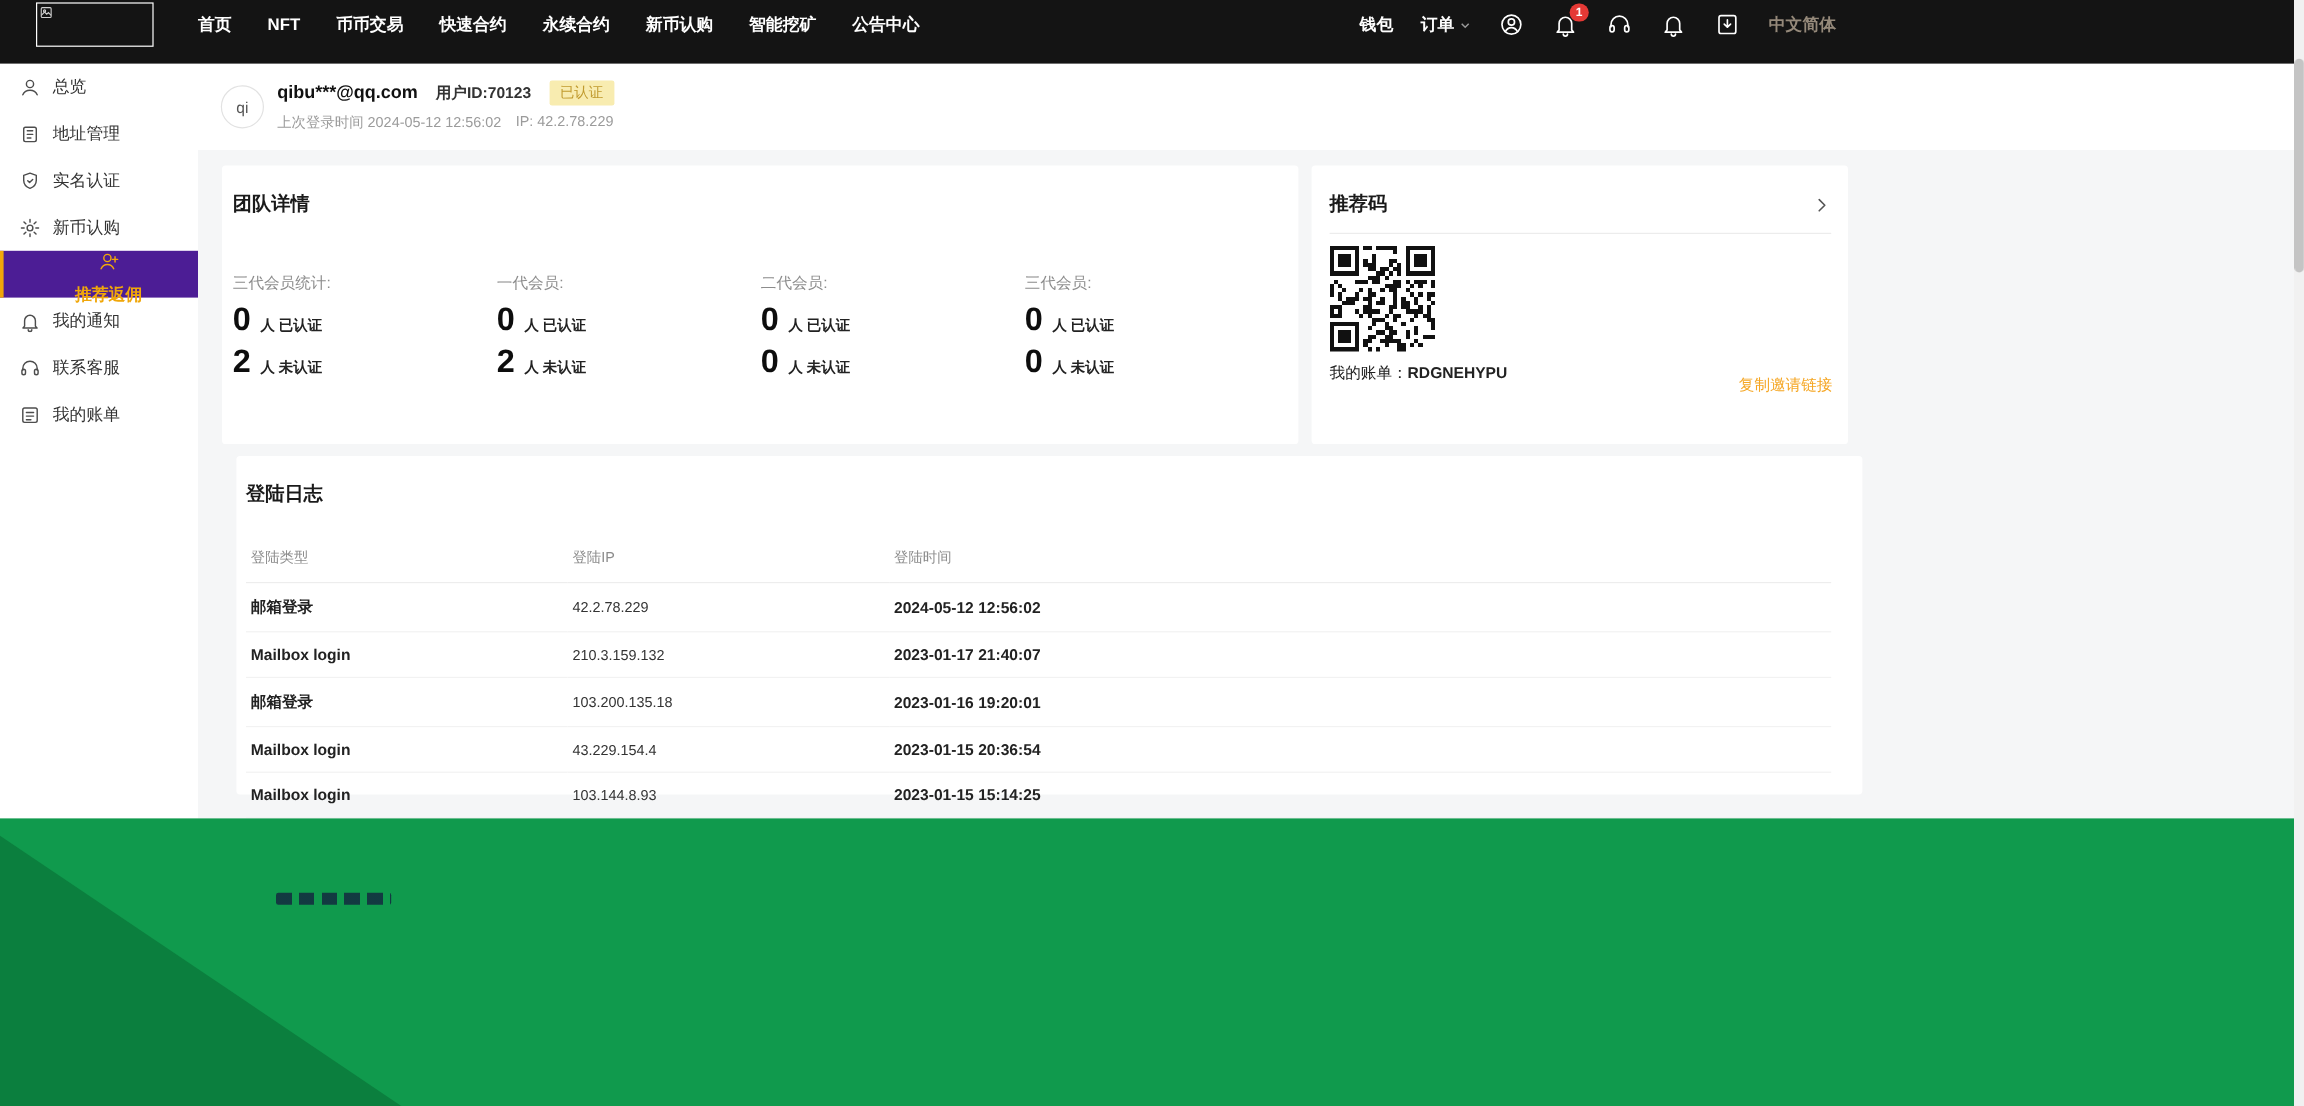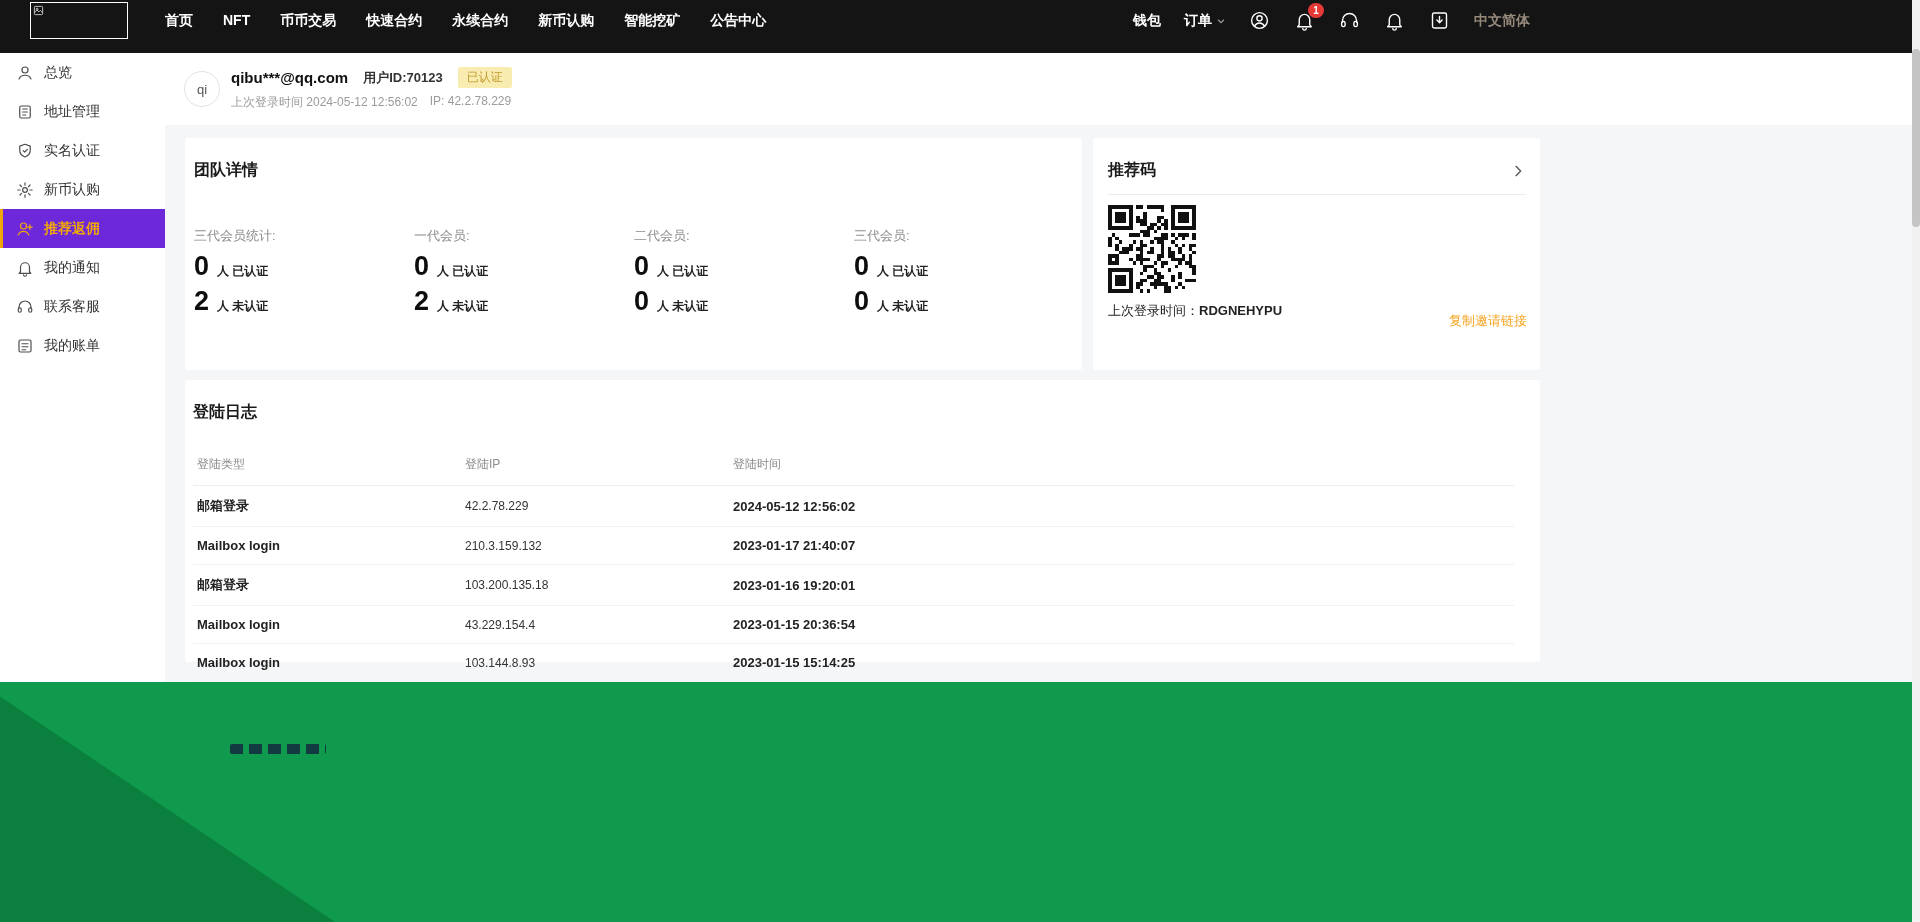--- a/index.html
+++ b/index.html
@@ -22,21 +22,21 @@
            font-size:10px; font-weight:700; border-radius:8px; min-width:16px; height:15px;
            line-height:15px; text-align:center; padding:0 3px; }
   .language { font-size:14px; font-weight:700; color:#95897a; cursor:pointer; }
 
   
   .layout { display:flex; height:629px; }
   .sidebar { width:165px; background:#fff; flex:none; }
   .side-item { height:39px; display:flex; align-items:center; gap:10px; padding-left:13px;
                font-size:14px; color:#333; cursor:pointer; border-left:3px solid transparent; }
   .side-item svg { width:18px; height:18px; color:#4d4d4d; flex:none; }
-  .side-item.active { background:#6d28d9; border-left-color:#f0a70a; color:#f0a70a; font-weight:600; }
+  .side-item.active { background:#4c1d95; border-left-color:#f0a70a; color:#f0a70a; font-weight:600;flex-direction:column; }
   .side-item.active svg { color:#f0a70a; }
 
   .main { flex:1; background:#f5f6f7; overflow:hidden; }
 
   
   .user-bar { height:72px; background:#fff; display:flex; align-items:center; padding-left:19px; }
   .avatar { width:36px; height:36px; border-radius:50%; border:1px solid #e2e2e2;
             display:flex; align-items:center; justify-content:center; font-size:13px; color:#555; flex:none; }
   .user-info { margin-left:11px; }
   .user-line1 { display:flex; align-items:center; gap:15px; }
@@ -60,21 +60,21 @@
   .referral-card { width:447px; height:232px; padding:22px 14px 0 15px; position:relative; }
   .ref-head { display:flex; justify-content:space-between; align-items:center;
               padding-bottom:13px; border-bottom:1px solid #ececec; }
   .ref-chevron { width:16px; height:16px; color:#555; cursor:pointer; }
   .qr { width:88px; height:88px; margin-top:10px; display:block; }
   .ref-code { margin-top:9px; font-size:13px; color:#222; }
   .ref-code .code { font-weight:600; }
   .copy-link { position:absolute; right:13px; bottom:40px; color:#f5a623; font-size:13px; cursor:pointer; }
 
   
-  .login-card { margin:10px 0 0 20px; width:1355px; height:282px; background:#fff;
+  .login-card { margin:10px 0 0 32px; width:1355px; height:282px; background:#fff;
                 border-radius:3px; padding:22px 26px 0 8px; }
   .login-card table { width:100%; border-collapse:collapse; margin-top:27px; }
   .login-card th { text-align:left; font-size:12px; font-weight:400; color:#8c8c8c;
                    padding:6px 4px 12px; border-bottom:1px solid #ededed; }
   .login-card td { padding:11px 4px; border-bottom:1px solid #f2f2f2; }
   .login-card col.c1, .login-card col.c2 { width:268px; }
   td.type, td.time { font-size:13px; font-weight:700; color:#222; }
   td.ip { font-size:12px; color:#333; }
 
   
@@ -481,21 +481,21 @@
               <rect x="17" y="23" width="1" height="1"></rect>
               <rect x="19" y="23" width="1" height="1"></rect>
               <rect x="21" y="23" width="1" height="1"></rect>
               <rect x="9" y="24" width="1" height="1"></rect>
               <rect x="11" y="24" width="1" height="1"></rect>
               <rect x="16" y="24" width="1" height="1"></rect>
               <rect x="17" y="24" width="1" height="1"></rect>
             </g>
         </svg>
         <div class="ref-code">
-          <span>上次登录时间：</span><span class="code">RDGNEHYPU</span>
+          <span>我的账单：</span><span class="code">RDGNEHYPU</span>
         </div>
         <span class="copy-link">复制邀请链接</span>
       </section>
     </div>
 
     <section class="login-card">
       <div class="card-title">登陆日志</div>
       <table>
         <colgroup>
             <col class="c1">

